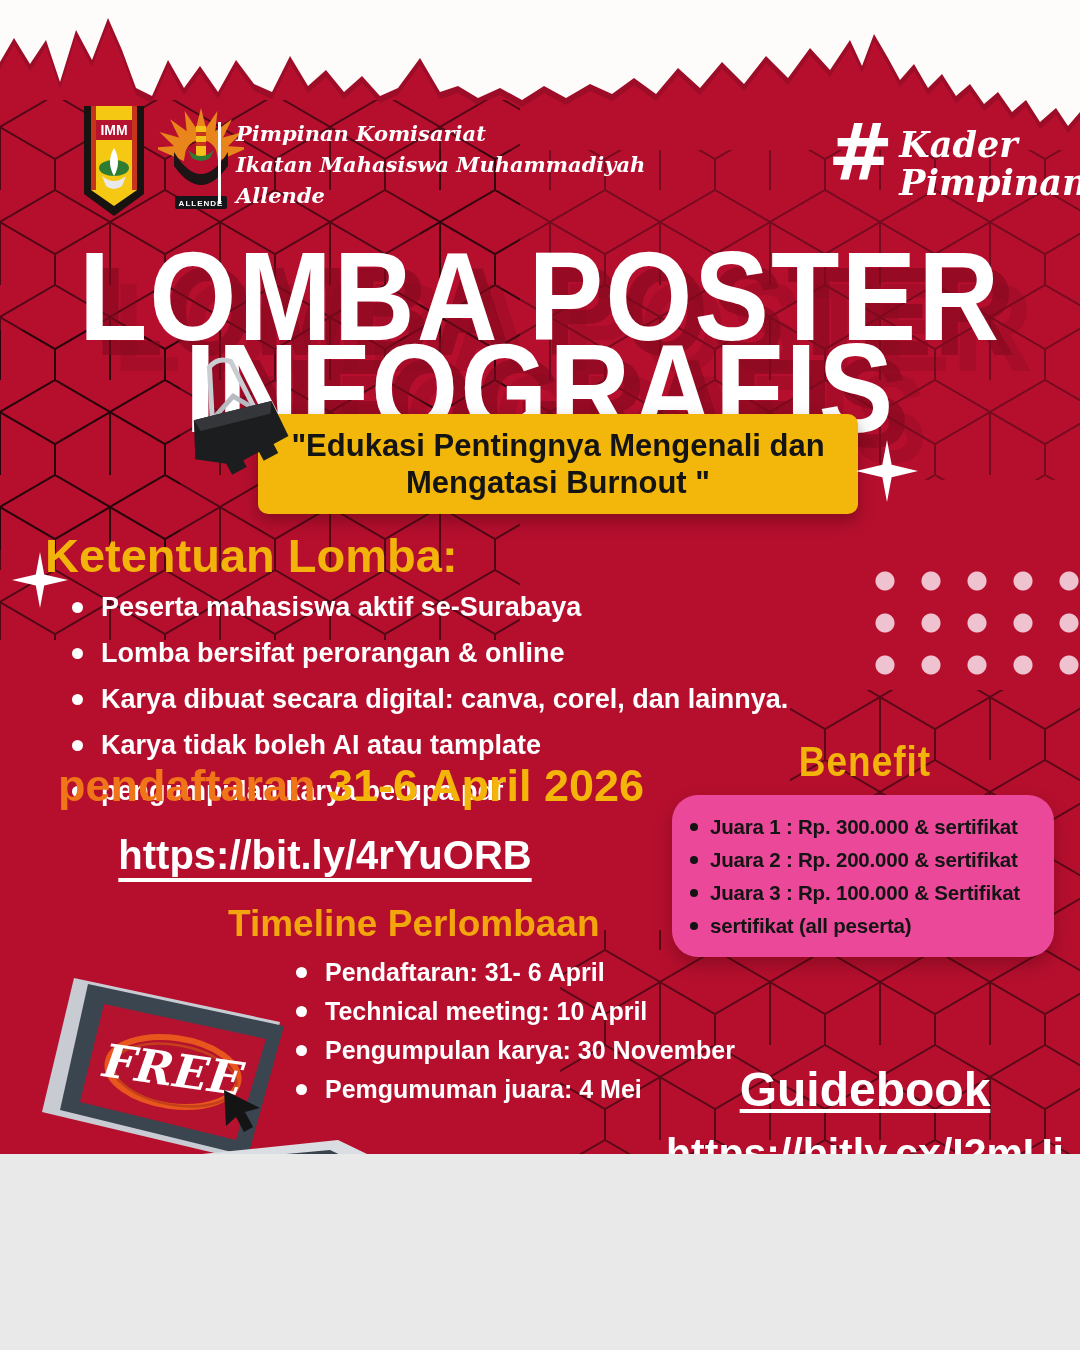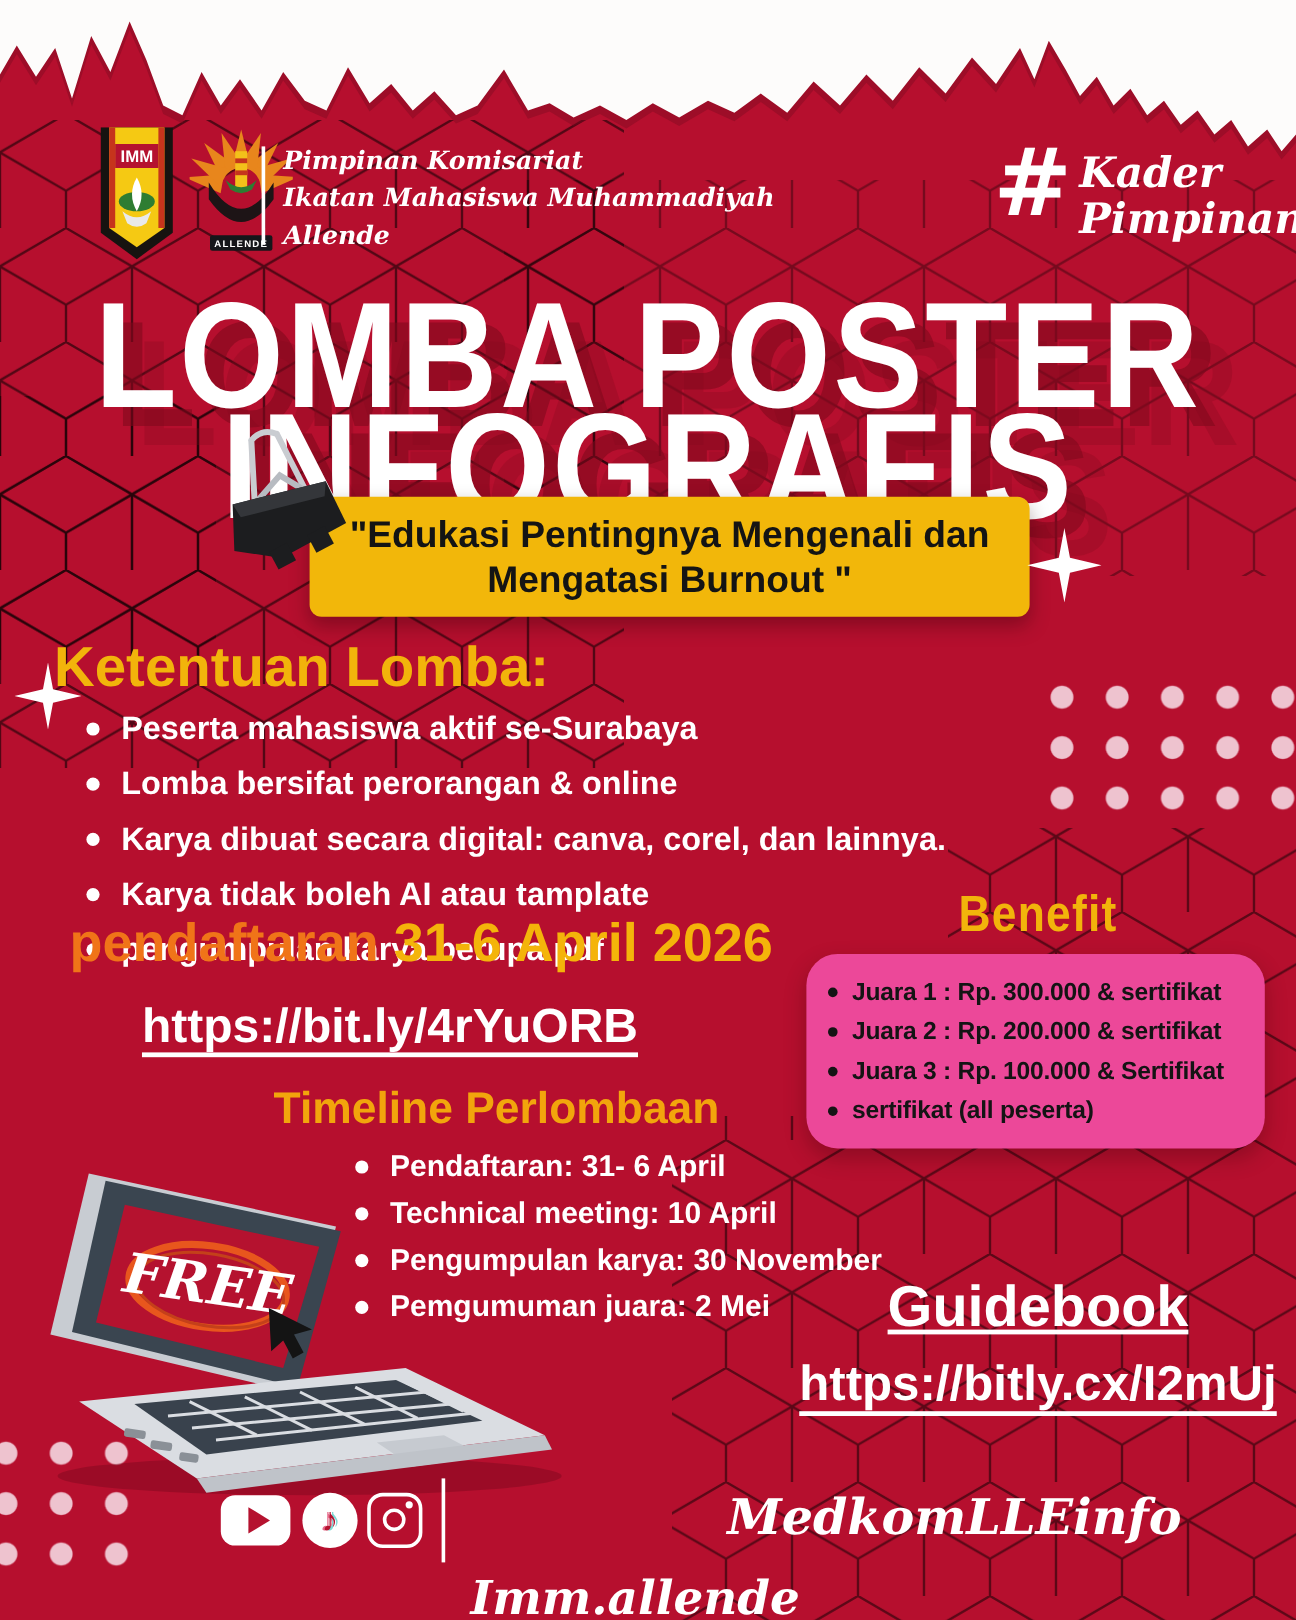--- a/index.html
+++ b/index.html
@@ -1,16 +1,16 @@
 <!DOCTYPE html>
 <html><head>
 <meta charset="utf-8">
 <style>
   html,body{margin:0;padding:0;background:#e9e9e9;}
-  .poster{position:relative;width:1080px;height:1350px;background:#b60f2e;overflow:hidden;
+  .poster{position:relative;width:1080px;height:1154px;background:#b60f2e;overflow:hidden;
           font-family:"Liberation Sans",sans-serif;}
   .abs{position:absolute;}
   svg{display:block;}
   .script{font-family:"DejaVu Serif",serif;font-style:italic;font-weight:bold;}
 
   
   .dots{background-image:radial-gradient(circle,#eec3cf 9px,rgba(0,0,0,0) 10px);
         background-size:46px 42px;pointer-events:none;}
 
   
@@ -243,21 +243,21 @@
     <div class="row">
       <span class="dot-b"></span>
       <span class="t-text">Technical meeting: 10 April</span>
     </div>
     <div class="row">
       <span class="dot-b"></span>
       <span class="t-text">Pengumpulan karya: 30 November</span>
     </div>
     <div class="row">
       <span class="dot-b"></span>
-      <span class="t-text">Pemgumuman juara: 2 Mei</span>
+      <span class="t-text">Pemgumuman juara: 4 Mei</span>
     </div>
   </div>
 
   <svg class="abs" width="470" height="290" viewBox="0 0 470 290" style="left:8px;top:962px;">
     <ellipse cx="250" cy="268" rx="210" ry="16" fill="rgba(60,0,12,0.22)"></ellipse>
     <path d="M66,16 L272,60 L236,198 L34,150 Z" fill="#c8ccd2"></path>
     <path d="M80,22 L276,64 L240,194 L52,148 Z" fill="#3a4550"></path>
     <path d="M96,42 L258,77 L228,178 L72,140 Z" fill="#b5122f"></path>
     <ellipse cx="165" cy="110" rx="66" ry="34" fill="none" stroke="#e8561d" stroke-width="6" transform="rotate(8 165 110)"></ellipse>
     <ellipse cx="167" cy="113" rx="62" ry="30" fill="none" stroke="#c4401a" stroke-width="2.5" transform="rotate(10 167 113)"></ellipse>

